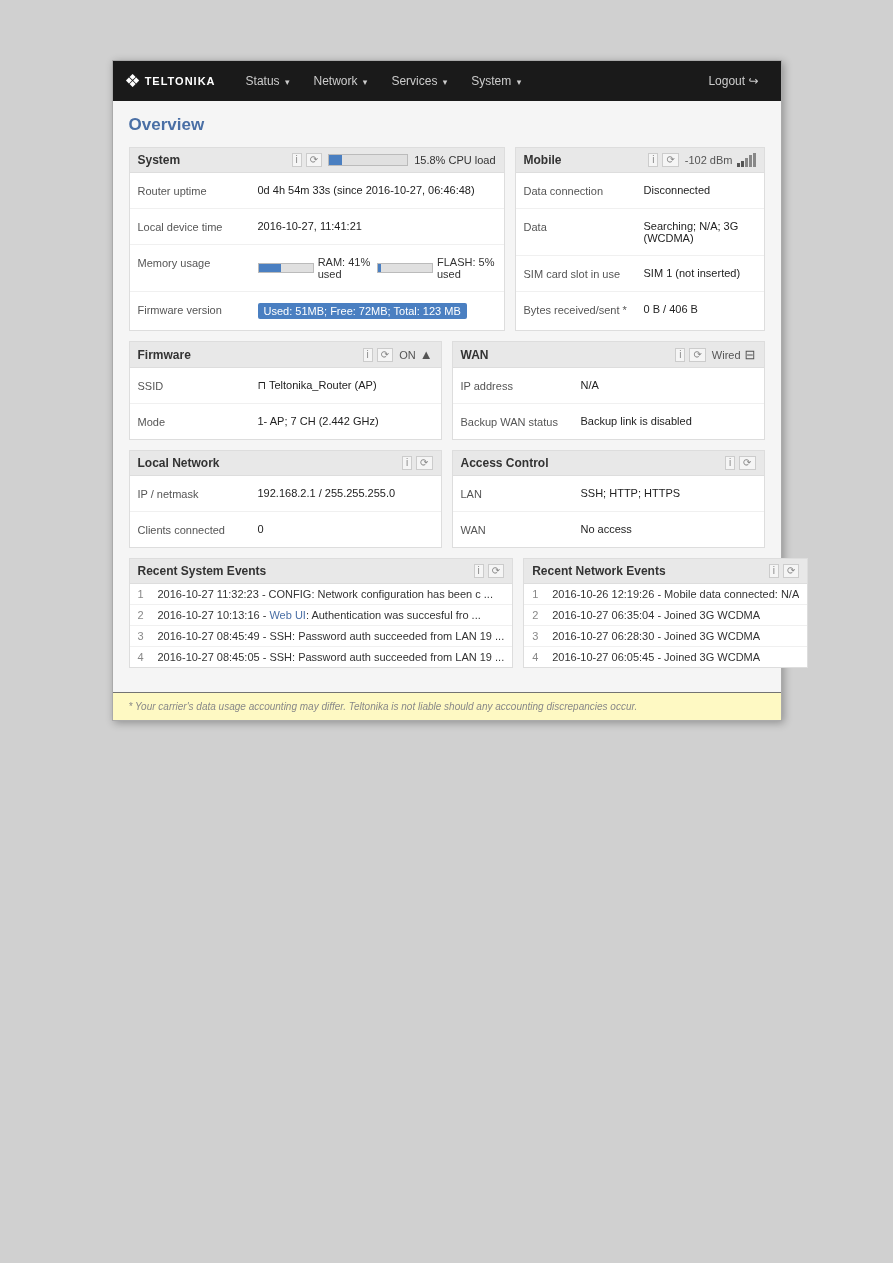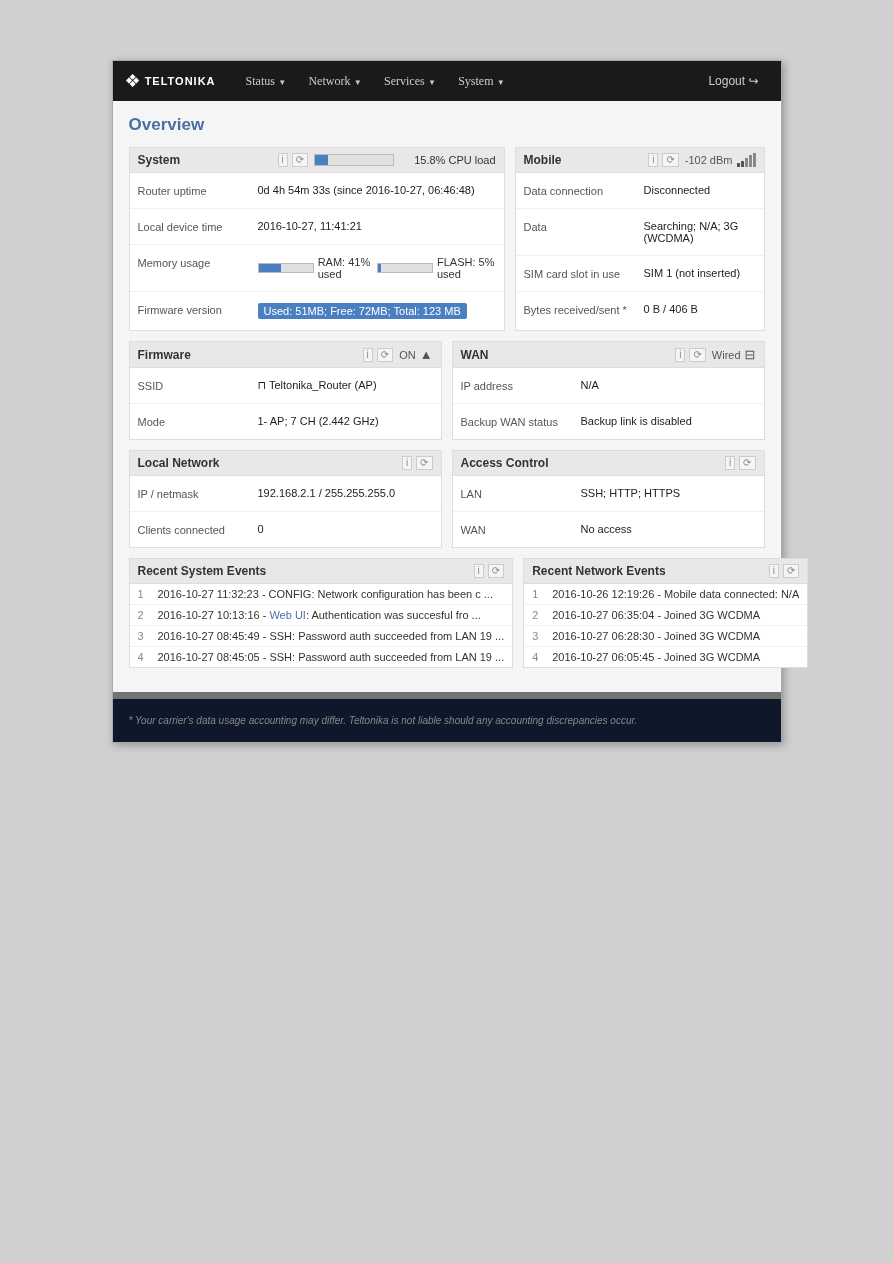--- a/index.html
+++ b/index.html
@@ -41,21 +41,20 @@
     .logo-icon {
       color: #fff;
       font-size: 18px;
       margin-right: 4px;
     }
     .nav-items {
       display: flex;
       flex: 1;
       align-items: flex-end;
       gap: 4px;
-      font-family: Liberation Serif, serif;
     }
     .nav-item {
       color: #ccc;
       font-size: 12px;
       padding: 8px 10px;
       cursor: pointer;
       position: relative;
       white-space: nowrap;
     }
     .nav-item .arrow {
@@ -143,21 +142,21 @@
     }
     .info-value {
       color: #222;
       font-size: 11px;
       flex: 1;
     }
     
     .cpu-bar-container {
       display: flex;
       align-items: flex-start;
-      gap: 20px;
+      gap: 6px;
     }
     .cpu-bar {
       width: 80px;
       height: 12px;
       background: #e0e0e0;
       border: 1px solid #bbb;
       position: relative;
       overflow: hidden;
     }
     .cpu-bar-fill {
@@ -248,23 +247,23 @@
     }
     .event-text a {
       color: #4a6fa5;
       text-decoration: none;
       text-align: center;
     }
     
     .footer-note {
       font-size: 10px;
       color: #888;
-      padding: 16px 16px;
-      background: #0f172a;
-      border-top: 7px solid #737373;
+      padding: 8px 16px;
+      background: #fef9c3;
+      border-top: 1px solid #737373;
       font-style: italic;
     }
     .wired-icon {
       font-size: 11px;
       color: #555;
     }
   </style>
 </head>
 <body>
 

